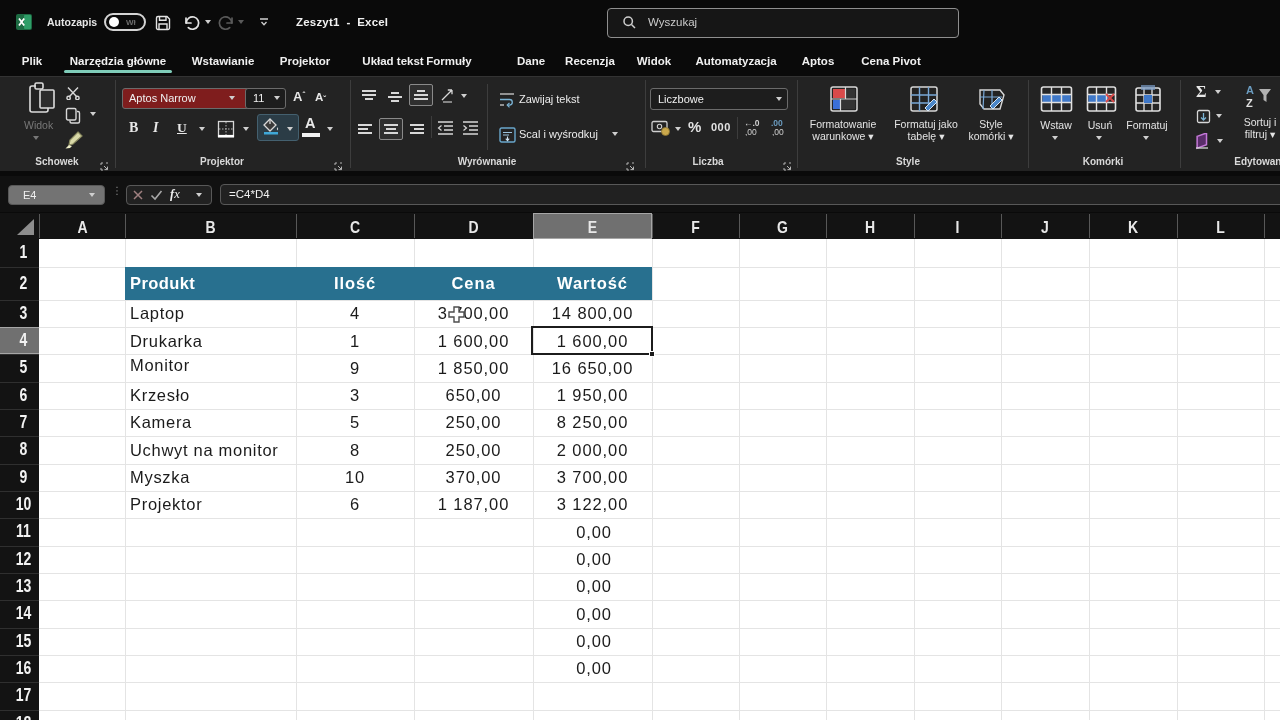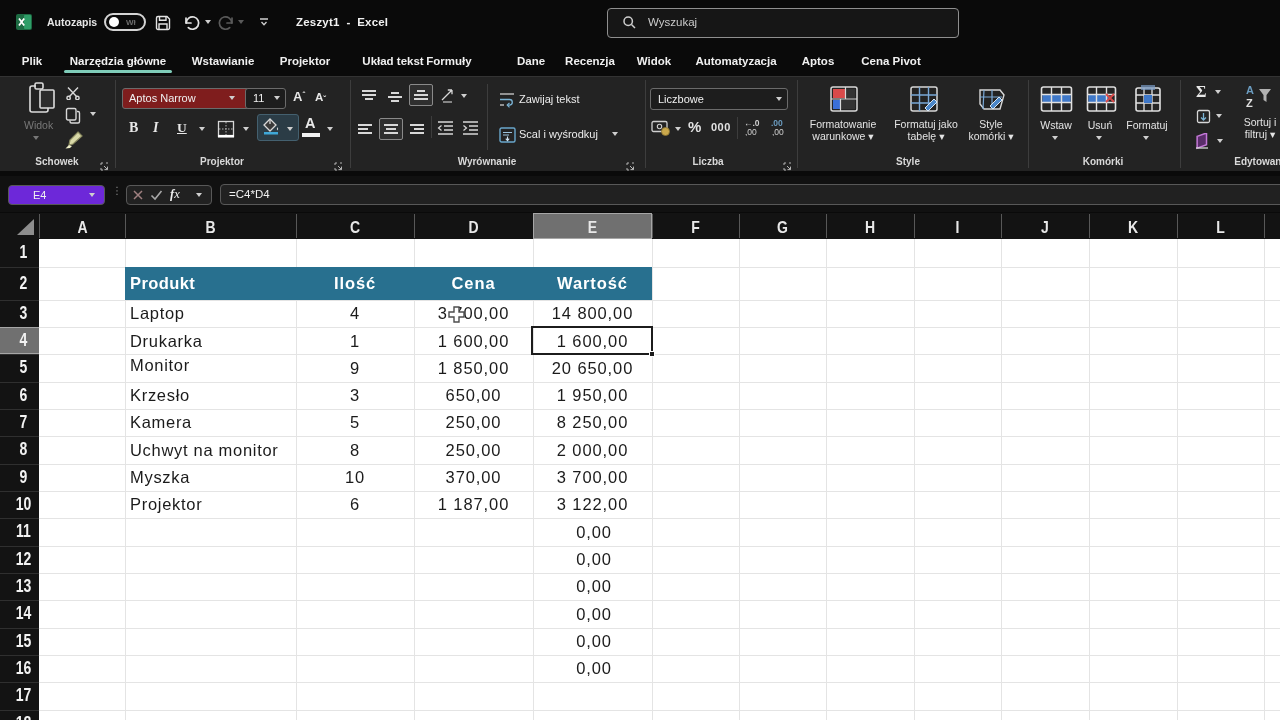--- a/index.html
+++ b/index.html
@@ -274,21 +274,21 @@
 <path d="M4 15 h12" stroke="#d8d8d8" stroke-width="1.3"></path>
 </svg>
 <div class="icon-caret abs" style="left:1217px;top:139px"></div>
 <svg class="abs" style="left:1246px;top:84px" width="27" height="27" viewBox="0 0 27 27" fill="none">
 <text x="0" y="10" font-size="11" font-weight="bold" fill="#6b9cc0">A</text>
 <text x="0" y="23" font-size="11" font-weight="bold" fill="#e0e0e0">Z</text>
 <path d="M13 5 h12 l-4.5 6 v7 l-3-2 v-5 z" fill="#b0b0b0"></path>
 </svg>
 <div class="btn2" style="left:1260px;top:117px">Sortuj i<br>filtruj ▾</div>
 <div class="abs" style="left:0;top:176px;width:1280px;height:36px;background:#111111"></div>
-<div class="abs" style="left:8px;top:185px;width:97px;height:20px;background:#6d28d9;border:1px solid #585858;border-radius:4px;color:#f0f0f0;font-size:11px;line-height:18px;padding-left:24px">E4</div>
+<div class="abs" style="left:8px;top:185px;width:97px;height:20px;background:#737373;border:1px solid #585858;border-radius:4px;color:#f0f0f0;font-size:11px;line-height:18px;padding-left:14px">E4</div>
 <div class="icon-caret abs" style="left:89px;top:193px"></div>
 <div class="abs" style="left:112px;top:187px;width:3px;height:16px;color:#8a8a8a;font-size:10px;line-height:8px">⋮</div>
 <div class="abs" style="left:126px;top:185px;width:86px;height:20px;background:#212121;border:1px solid #585858;border-radius:4px"></div>
 <svg class="abs" style="left:132px;top:189px" width="12" height="12" viewBox="0 0 12 12" stroke="#a08080" stroke-width="1.5" fill="none">
       <path d="M2 2 L10 10 M10 2 L2 10"></path>
     </svg>
 <svg class="abs" style="left:150px;top:189px" width="13" height="12" viewBox="0 0 13 12" stroke="#a8a8a8" stroke-width="1.6" fill="none">
       <path d="M1.5 6.5 L5 10 L11.5 2"></path>
     </svg>
 <div class="abs" style="left:170px;top:187px;font-size:12.5px;font-style:italic;color:#f0f0f0;font-family:'Liberation Serif',serif"><b>f</b>x</div>
@@ -398,21 +398,21 @@
 <div class="cnum" style="left:355px;top:304.15px">4</div>
 <div class="cnum" style="left:473.5px;top:304.15px">3 700,00</div>
 <div class="cnum" style="left:592.5px;top:304.15px">14 800,00</div>
 <div class="cleft" style="left:130px;top:331.5px">Drukarka</div>
 <div class="cnum" style="left:355px;top:331.5px">1</div>
 <div class="cnum" style="left:473.5px;top:331.5px">1 600,00</div>
 <div class="cnum" style="left:592.5px;top:331.5px">1 600,00</div>
 <div class="cleft" style="left:130px;top:356px">Monitor</div>
 <div class="cnum" style="left:355px;top:358.85px">9</div>
 <div class="cnum" style="left:473.5px;top:358.85px">1 850,00</div>
-<div class="cnum" style="left:592.5px;top:358.85px">20 650,00</div>
+<div class="cnum" style="left:592.5px;top:358.85px">16 650,00</div>
 <div class="cleft" style="left:130px;top:386.15px">Krzesło</div>
 <div class="cnum" style="left:355px;top:386.15px">3</div>
 <div class="cnum" style="left:473.5px;top:386.15px">650,00</div>
 <div class="cnum" style="left:592.5px;top:386.15px">1 950,00</div>
 <div class="cleft" style="left:130px;top:413.45000000000005px">Kamera</div>
 <div class="cnum" style="left:355px;top:413.45000000000005px">5</div>
 <div class="cnum" style="left:473.5px;top:413.45000000000005px">250,00</div>
 <div class="cnum" style="left:592.5px;top:413.45000000000005px">8 250,00</div>
 <div class="cleft" style="left:130px;top:440.8px">Uchwyt na monitor</div>
 <div class="cnum" style="left:355px;top:440.8px">8</div>

